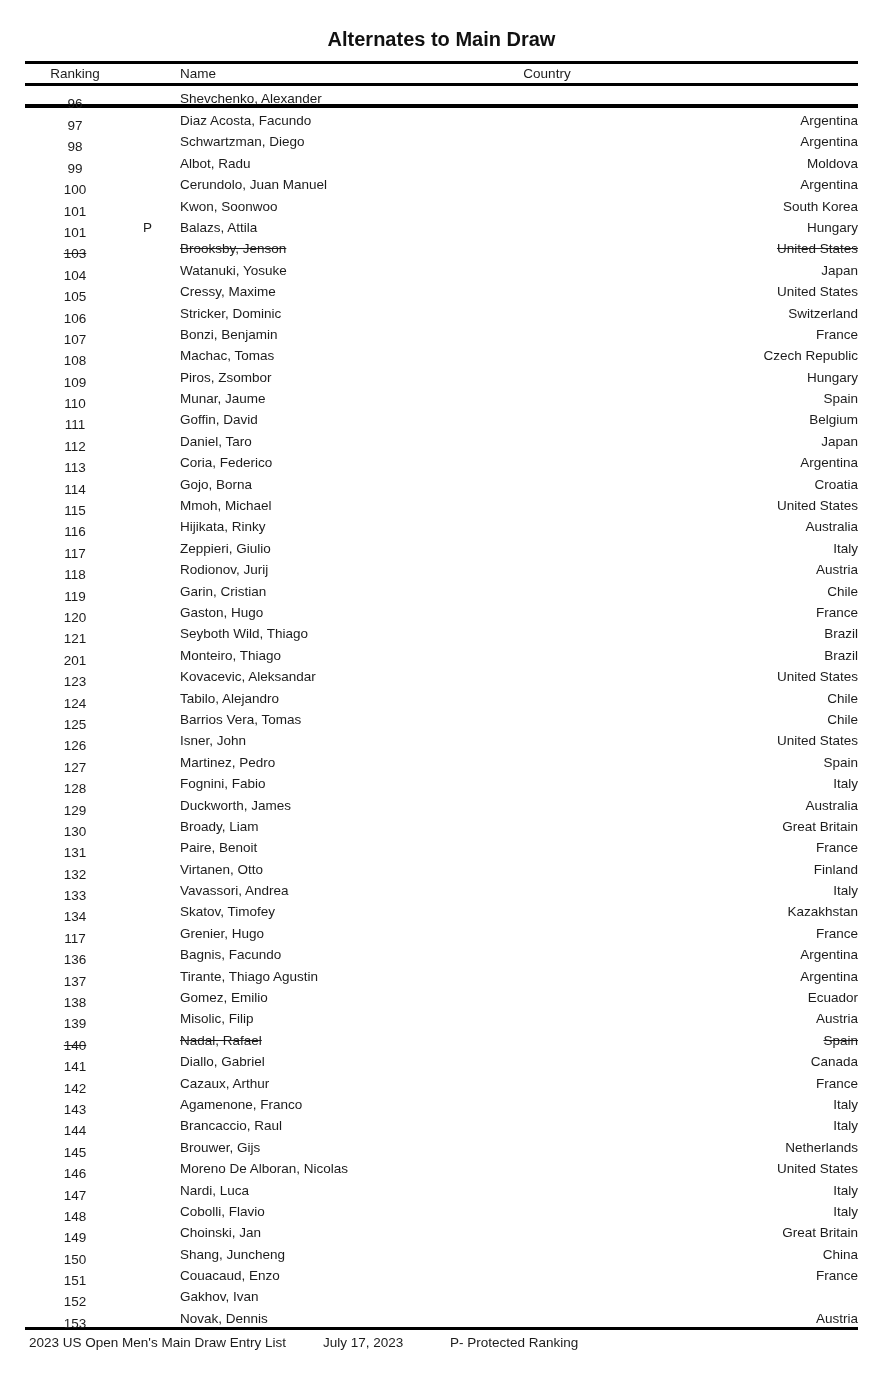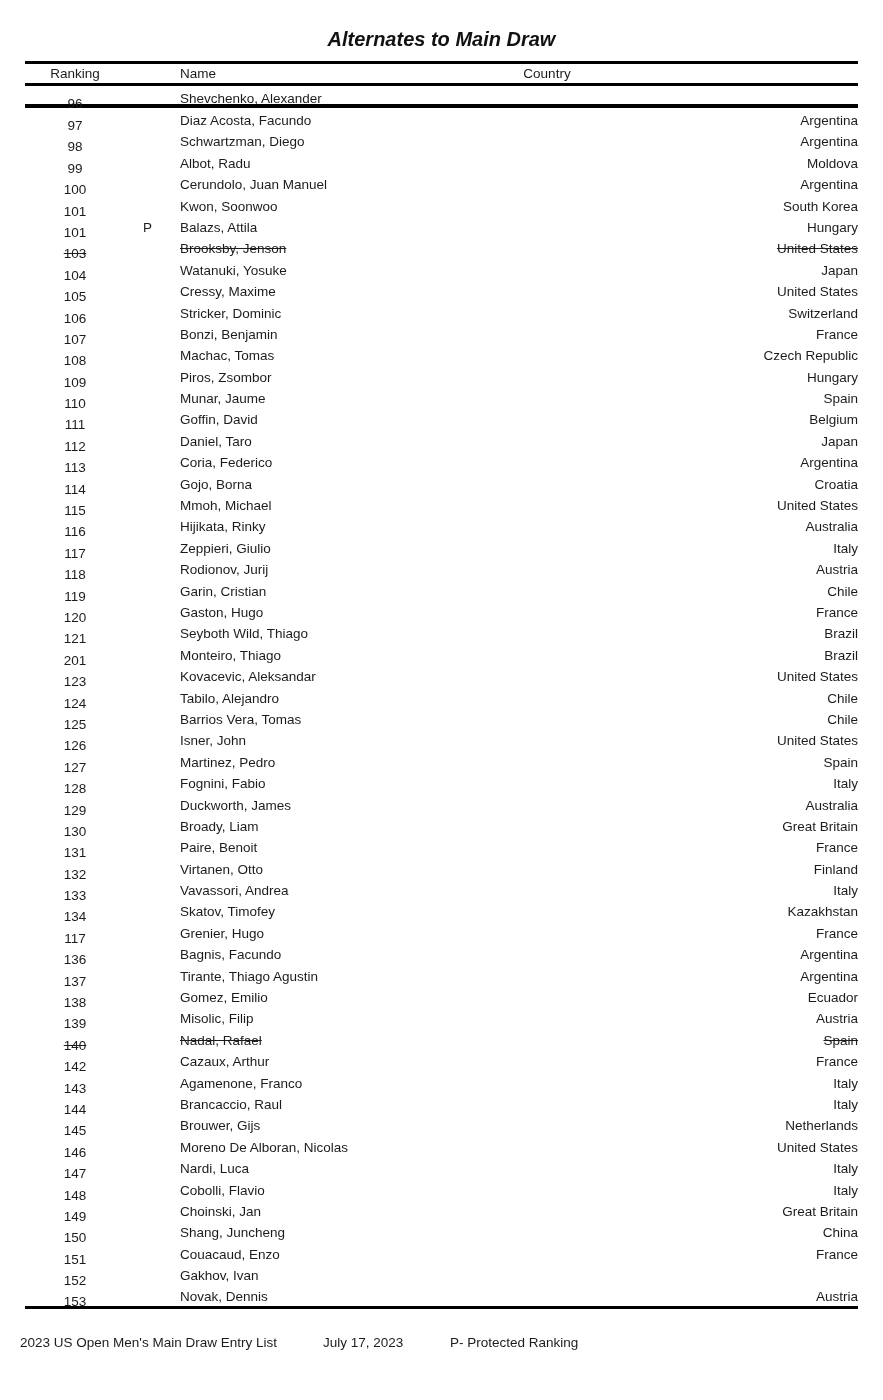--- a/index.html
+++ b/index.html
@@ -18,21 +18,20 @@
   }
   .doc-title {
     position: absolute;
     top: 28px;
     left: 0;
     width: 100%;
     text-align: center;
     font-size: 20px;
     font-weight: 700;
     color: #111;
-    font-style: italic;
   }
   .table-wrap {
     position: absolute;
     left: 25px;
     top: 61px;
     width: 833px;
   }
   .rule {
     background: #000;
     width: 100%;
@@ -71,21 +70,21 @@
   .footer {
     position: absolute;
     left: 0;
     top: 1333px;
     width: 100%;
     height: 20px;
     line-height: 20px;
     font-size: 13.5px;
   }
   .footer span { position: absolute; top: 0; white-space: nowrap; }
-  .footer-title { left: 20px; }
+  .footer-title { left: 29px; }
   .footer-date  { left: 323px; }
   .footer-note  { left: 434px; margin-left: 16px; }
 </style>
 </head>
 <body>
 
 <div class="page">
 
   <div class="doc-title">Alternates to Main Draw</div>
 
@@ -371,20 +370,26 @@
           <span class="cell-name">Misolic, Filip</span>
           <span class="cell-country">Austria</span>
         </div>
         <div class="row struck">
           <span class="cell-ranking">140</span>
           <span class="cell-flag"></span>
           <span class="cell-name">Nadal, Rafael</span>
           <span class="cell-country">Spain</span>
         </div>
         <div class="row">
+          <span class="cell-ranking">141</span>
+          <span class="cell-flag"></span>
+          <span class="cell-name">Diallo, Gabriel</span>
+          <span class="cell-country">Canada</span>
+        </div>
+        <div class="row">
           <span class="cell-ranking">142</span>
           <span class="cell-flag"></span>
           <span class="cell-name">Cazaux, Arthur</span>
           <span class="cell-country">France</span>
         </div>
         <div class="row">
           <span class="cell-ranking">143</span>
           <span class="cell-flag"></span>
           <span class="cell-name">Agamenone, Franco</span>
           <span class="cell-country">Italy</span>

